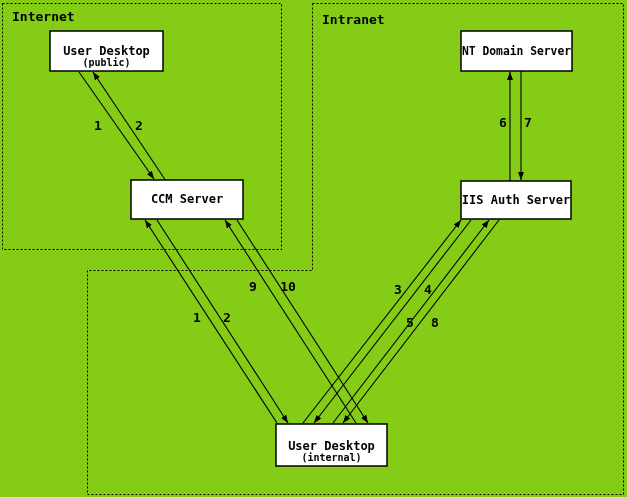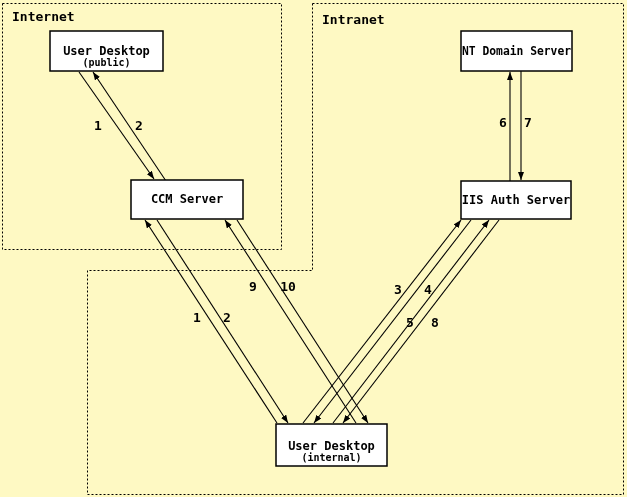--- a/index.html
+++ b/index.html
@@ -4,21 +4,21 @@
 <style>
   html, body {
     margin: 0;
     padding: 0;
     background: #ffffff;
   }
   .canvas {
     position: relative;
     width: 627px;
     height: 497px;
-    background: #fef9c3;
+    background: #84cc16;
     overflow: hidden;
   }
   svg text {
     font-family: "DejaVu Sans Mono", "Liberation Mono", monospace;
     font-weight: bold;
     fill: #000000;
   }
   .region-border {
     fill: none;
     stroke: #000000;

